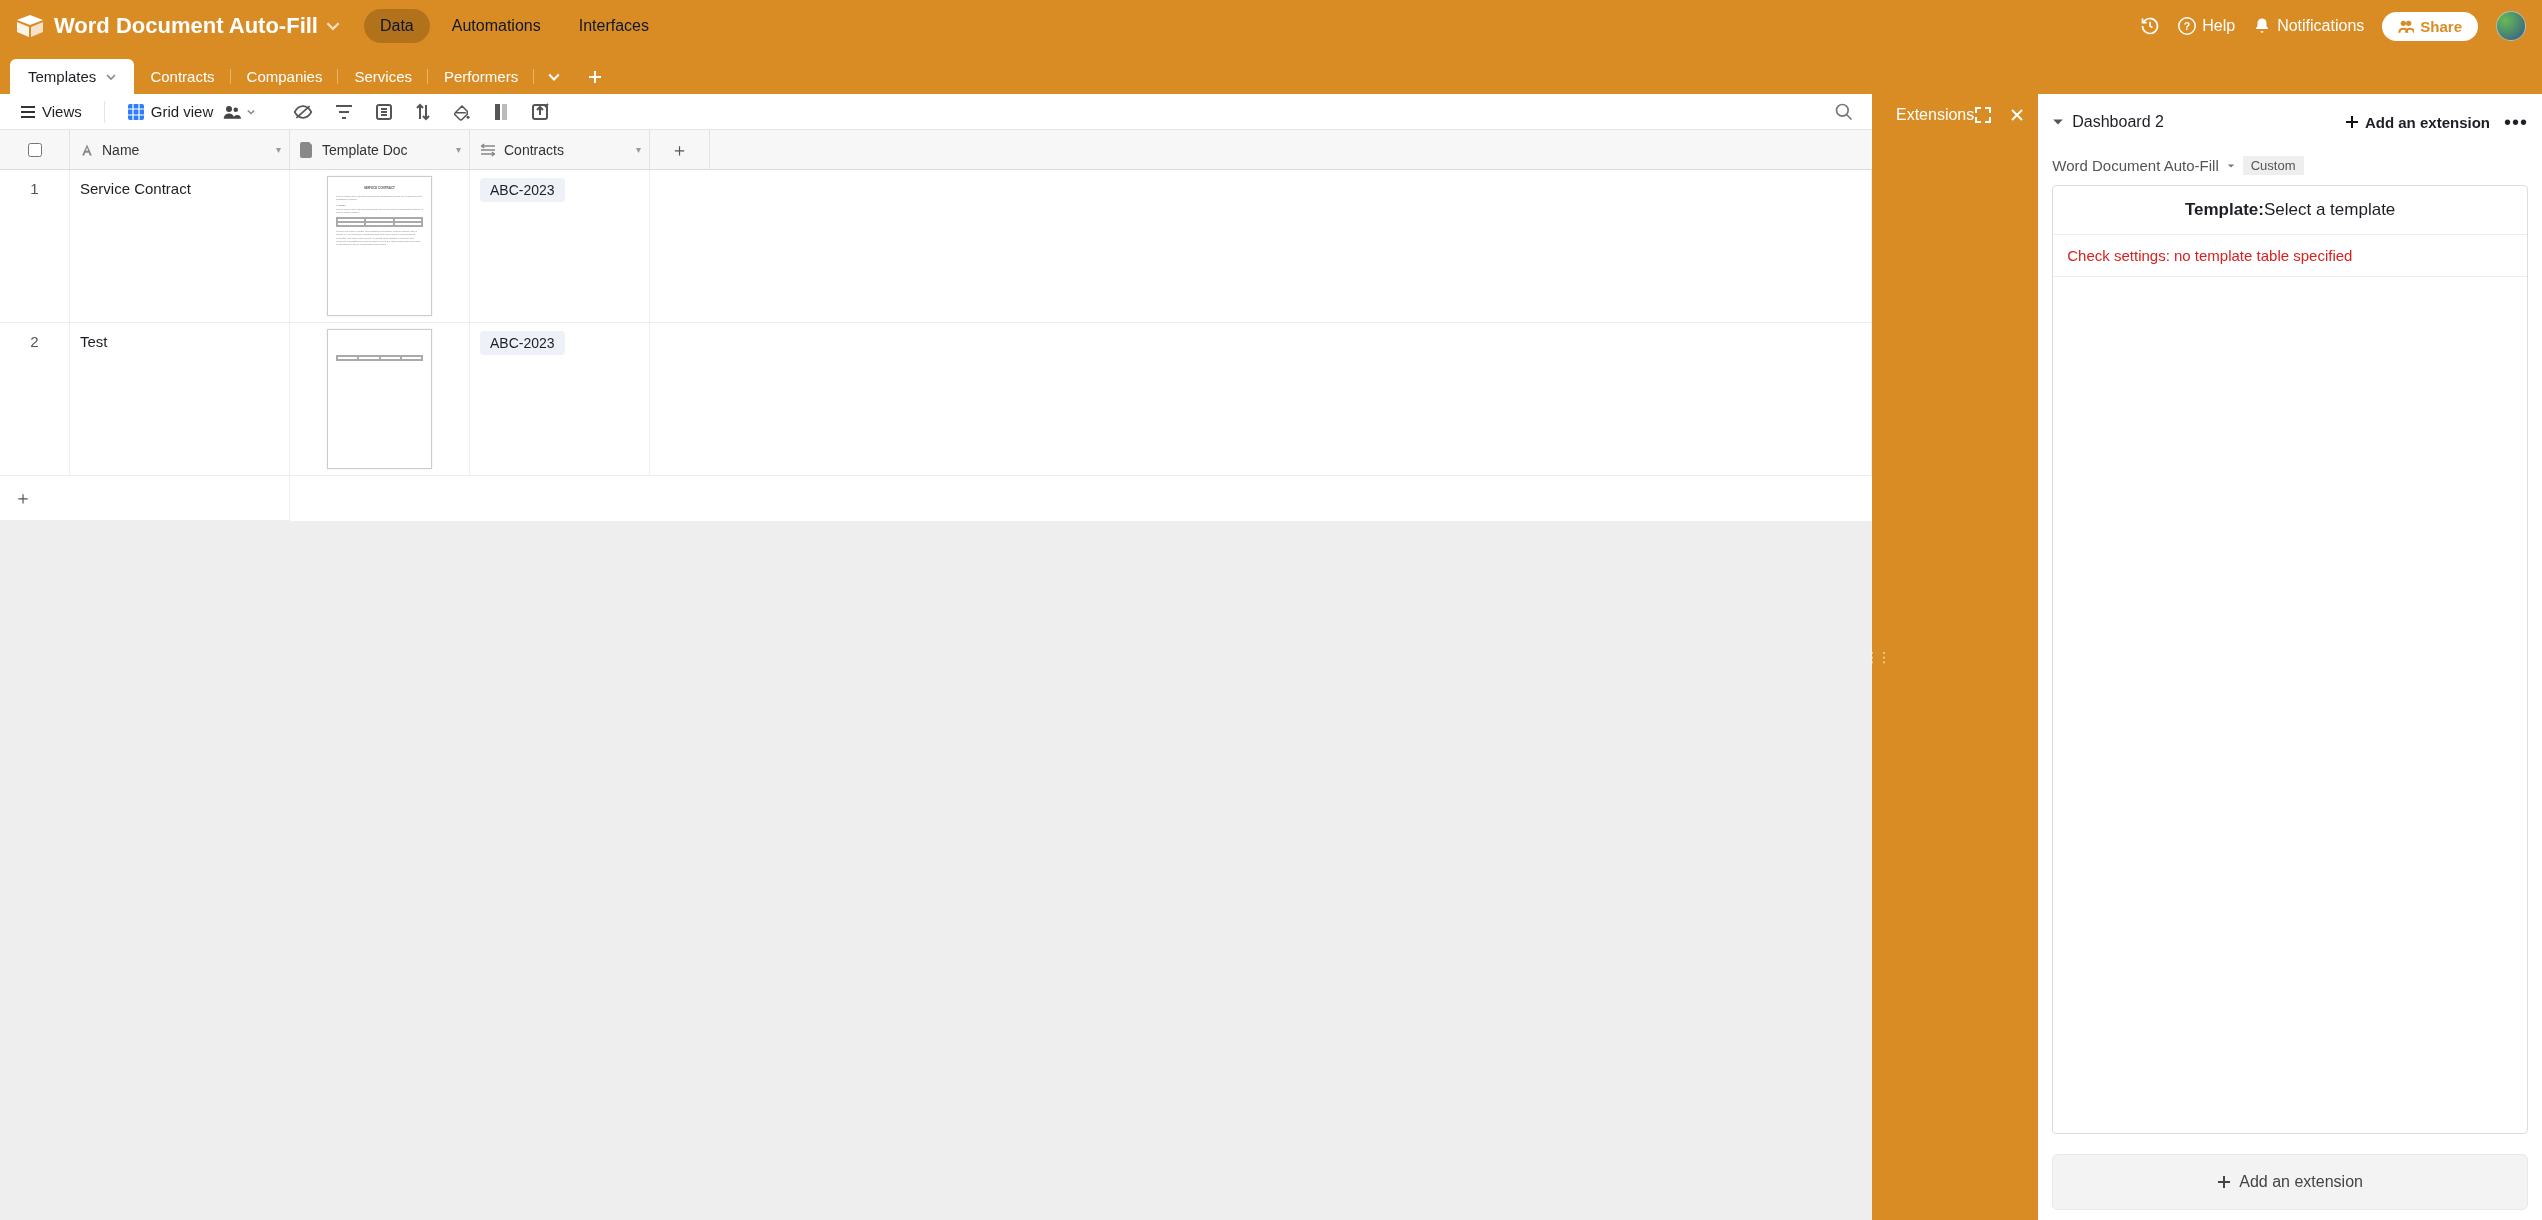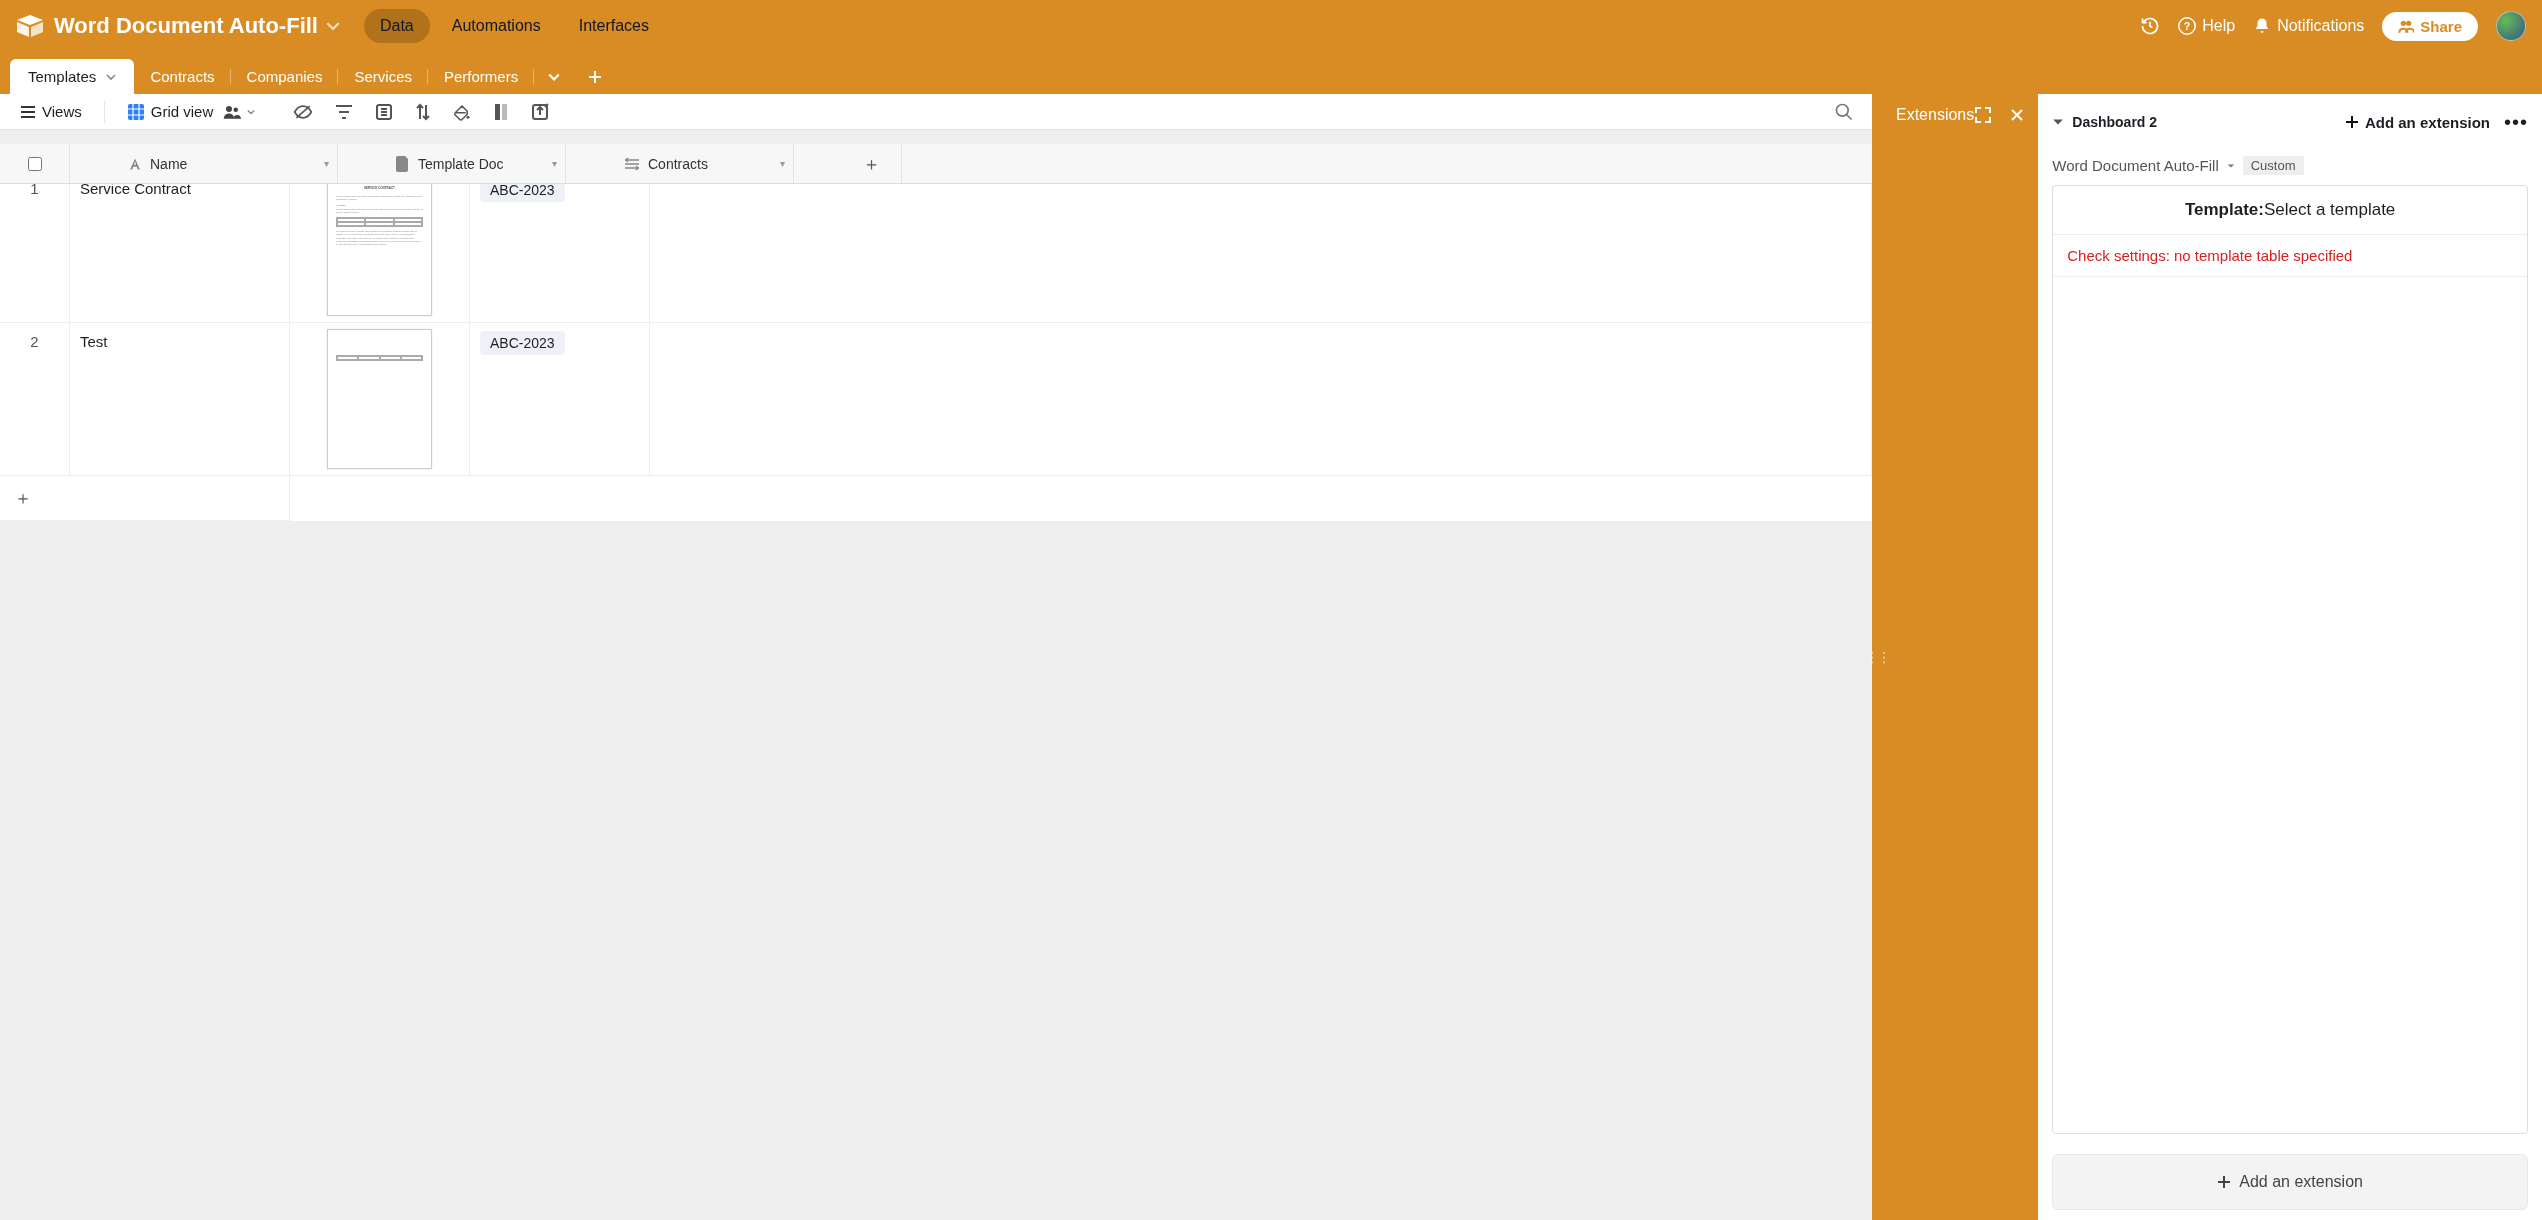--- a/index.html
+++ b/index.html
@@ -119,21 +119,21 @@
 .gridview-btn .grid-ic { color:#2d7ff9; }
 .tool-icons { display:flex; align-items:center; gap:22px; margin-left: 20px; color:#555;}
 .tool-icons span { cursor:pointer; }
 .viewbar .search { margin-left:auto; color:#777; cursor:pointer; padding: 6px;}
 
 
 .grid { flex:1; overflow:auto; background: #f6f6f6 linear-gradient(#00000008, #00000008); }
 .grid-header {
   display:flex; background:#f7f7f7; border-bottom:1px solid #ddd;
   height: 40px;
-  position:sticky; top:14px;gap:48px;
+  position:sticky; top:0;
 }
 .gh-cell {
   display:flex; align-items:center; gap:8px;
   padding: 0 10px;
   border-right:1px solid #e3e3e3;
   font-size: 14px; color:#333;
   position:relative;
 }
 .gh-checkbox { width: 70px; justify-content:center; }
 .gh-checkbox input { width:14px; height:14px; }
@@ -178,21 +178,21 @@
   height: 42px;
   background: #d98c23;
   color:#fff;
   display:flex; align-items:center;
   padding: 0 14px;
   font-size:16px; font-weight:500;
 }
 .ext-header-right { margin-left:auto; display:flex; gap:18px; align-items:center; }
 .ext-body { flex:1; background:#fff; display:flex; flex-direction:column; padding: 10px 14px; gap:10px;}
 .dash-row { display:flex; align-items:center; gap:8px; height: 36px;}
-.dash-title { font-size: 14px; font-weight:700; }
+.dash-title { font-size: 16px; font-weight:400; }
 .dash-row-right { margin-left:auto; display:flex; align-items:center; gap:14px;}
 .add-ext-link { font-weight:600; display:flex; align-items:center; gap:6px; cursor:pointer;}
 .more-dots { font-size:20px; cursor:pointer; letter-spacing:1px;}
 .ext-sub-row { display:flex; align-items:center; gap:8px; color:#555; font-size:15px; margin-top: 6px;}
 .custom-badge { background:#eee; border-radius:0; padding:2px 8px; font-size:13px; color:#555;}
 .ext-card {
   border:1px solid #ddd; border-radius:4px;
   flex:1; display:flex; flex-direction:column;
   min-height: 400px;
   overflow:hidden;

